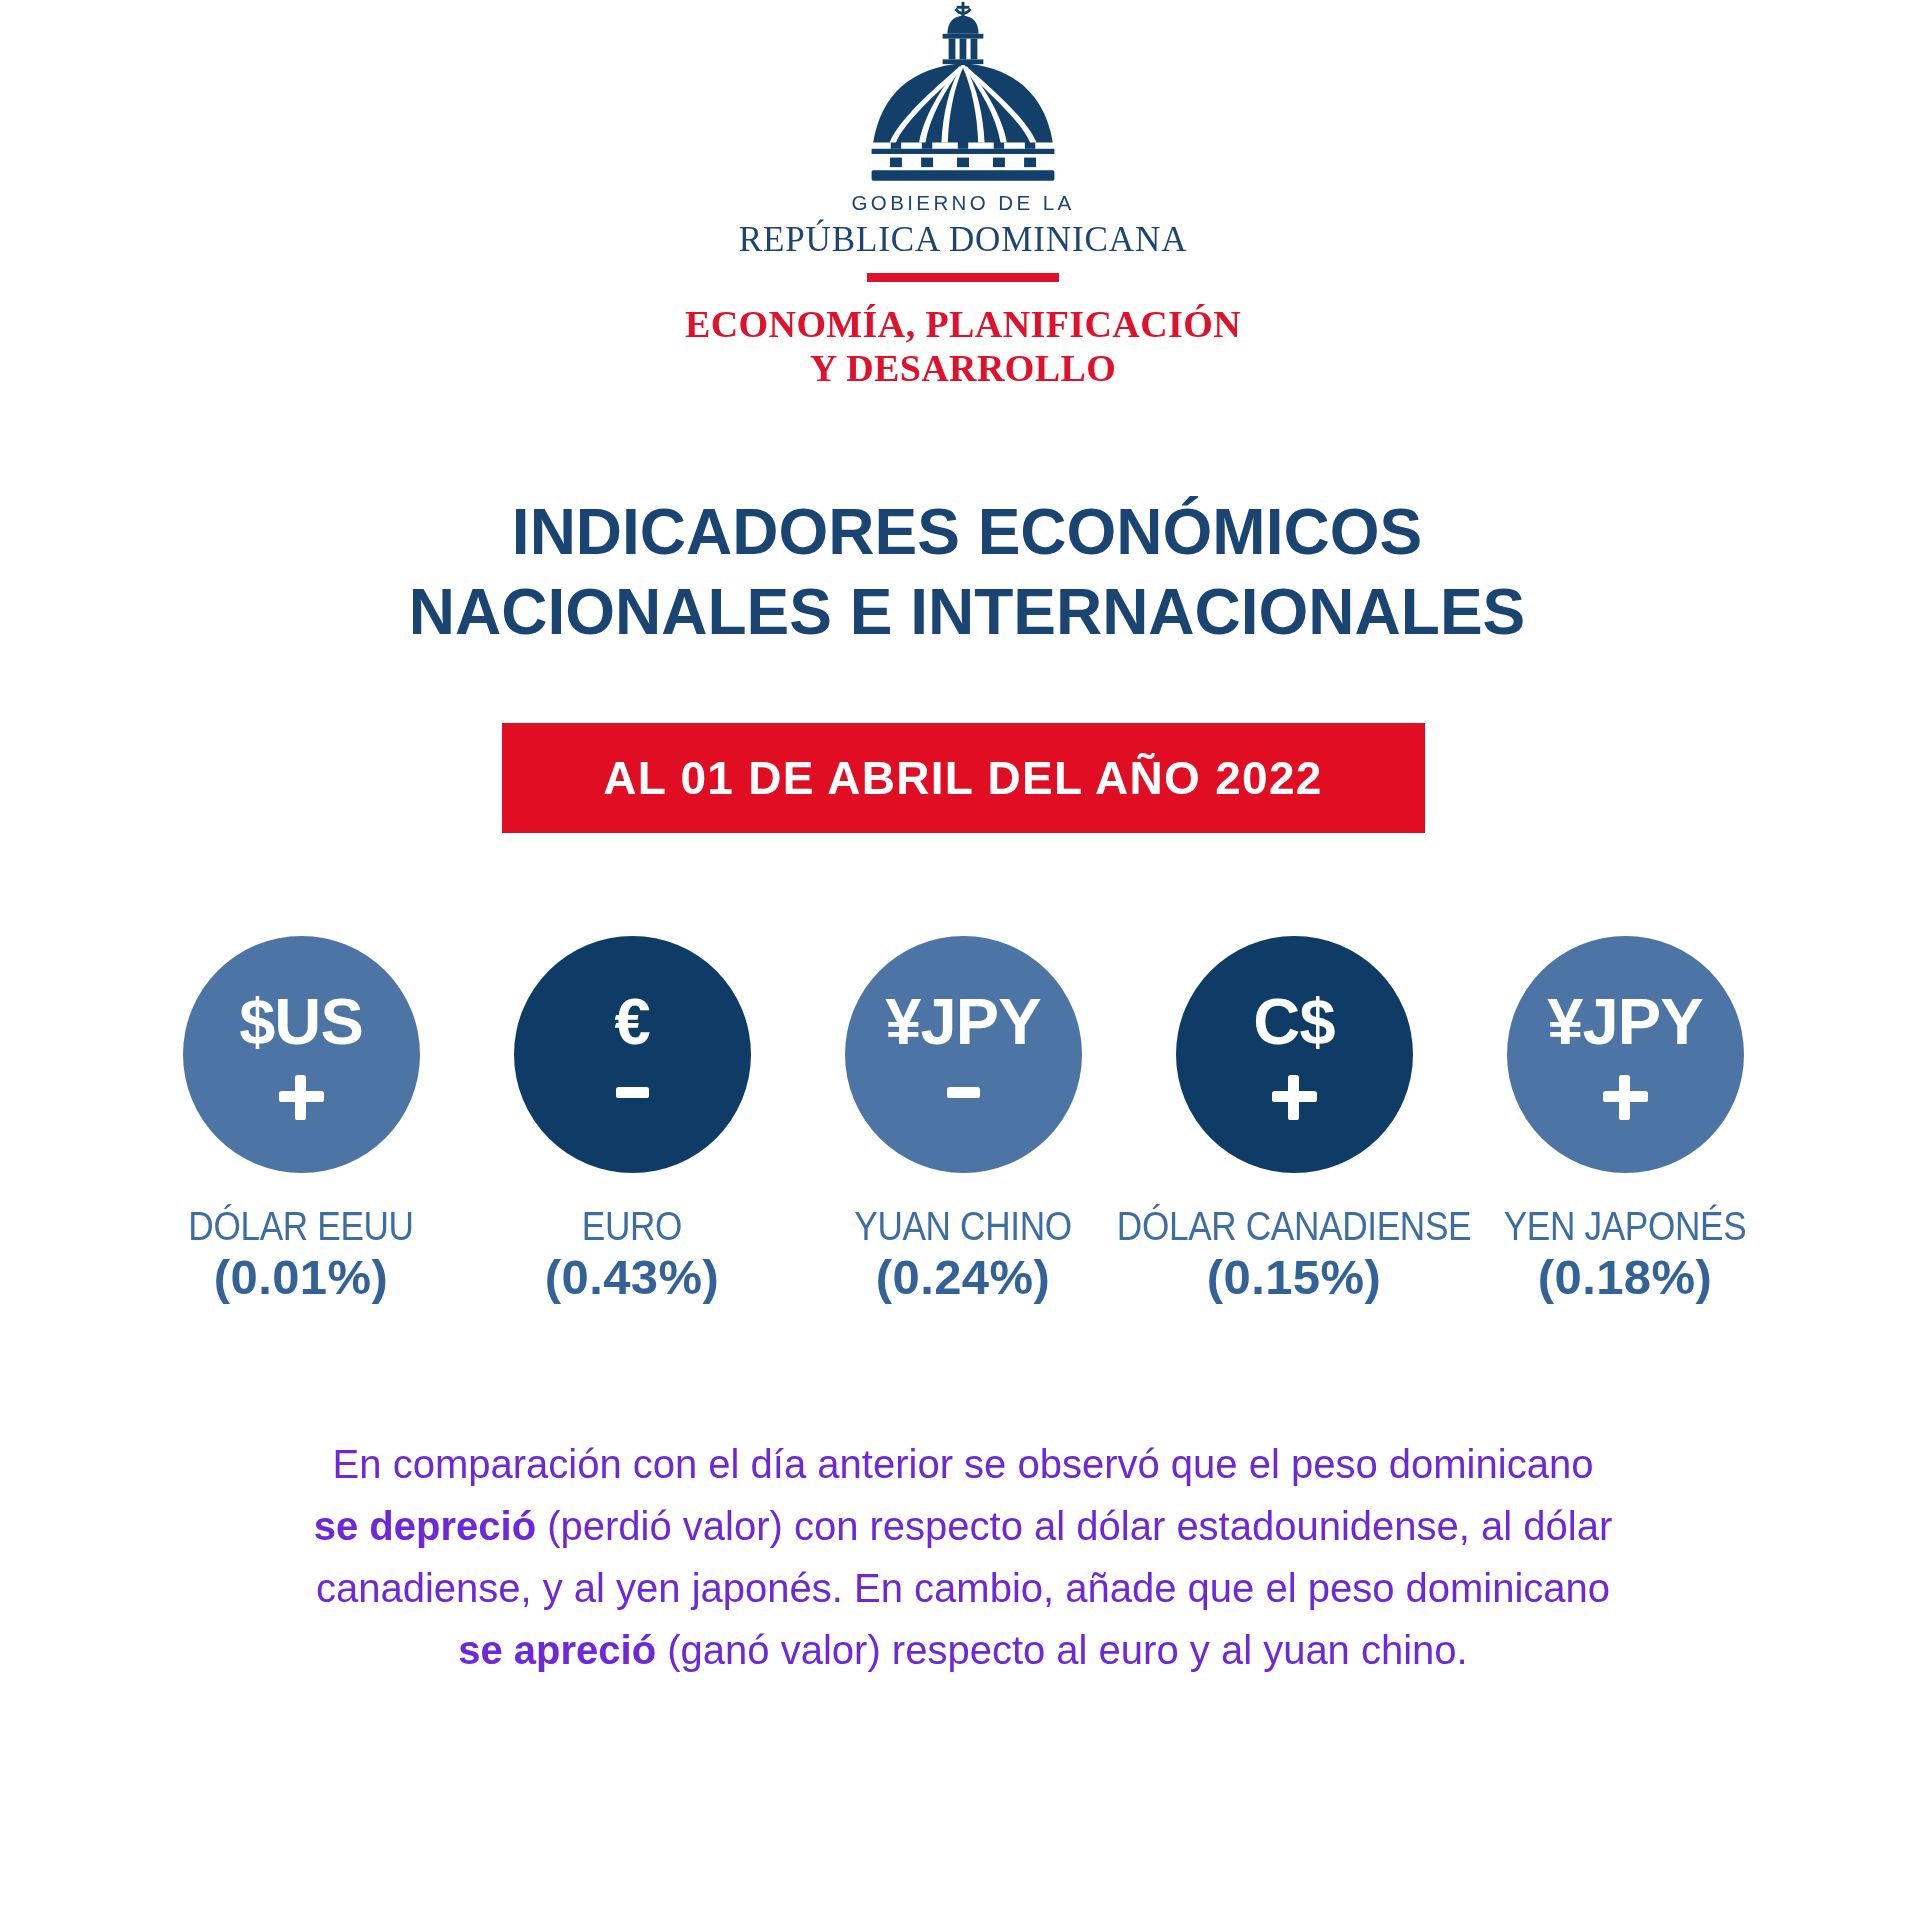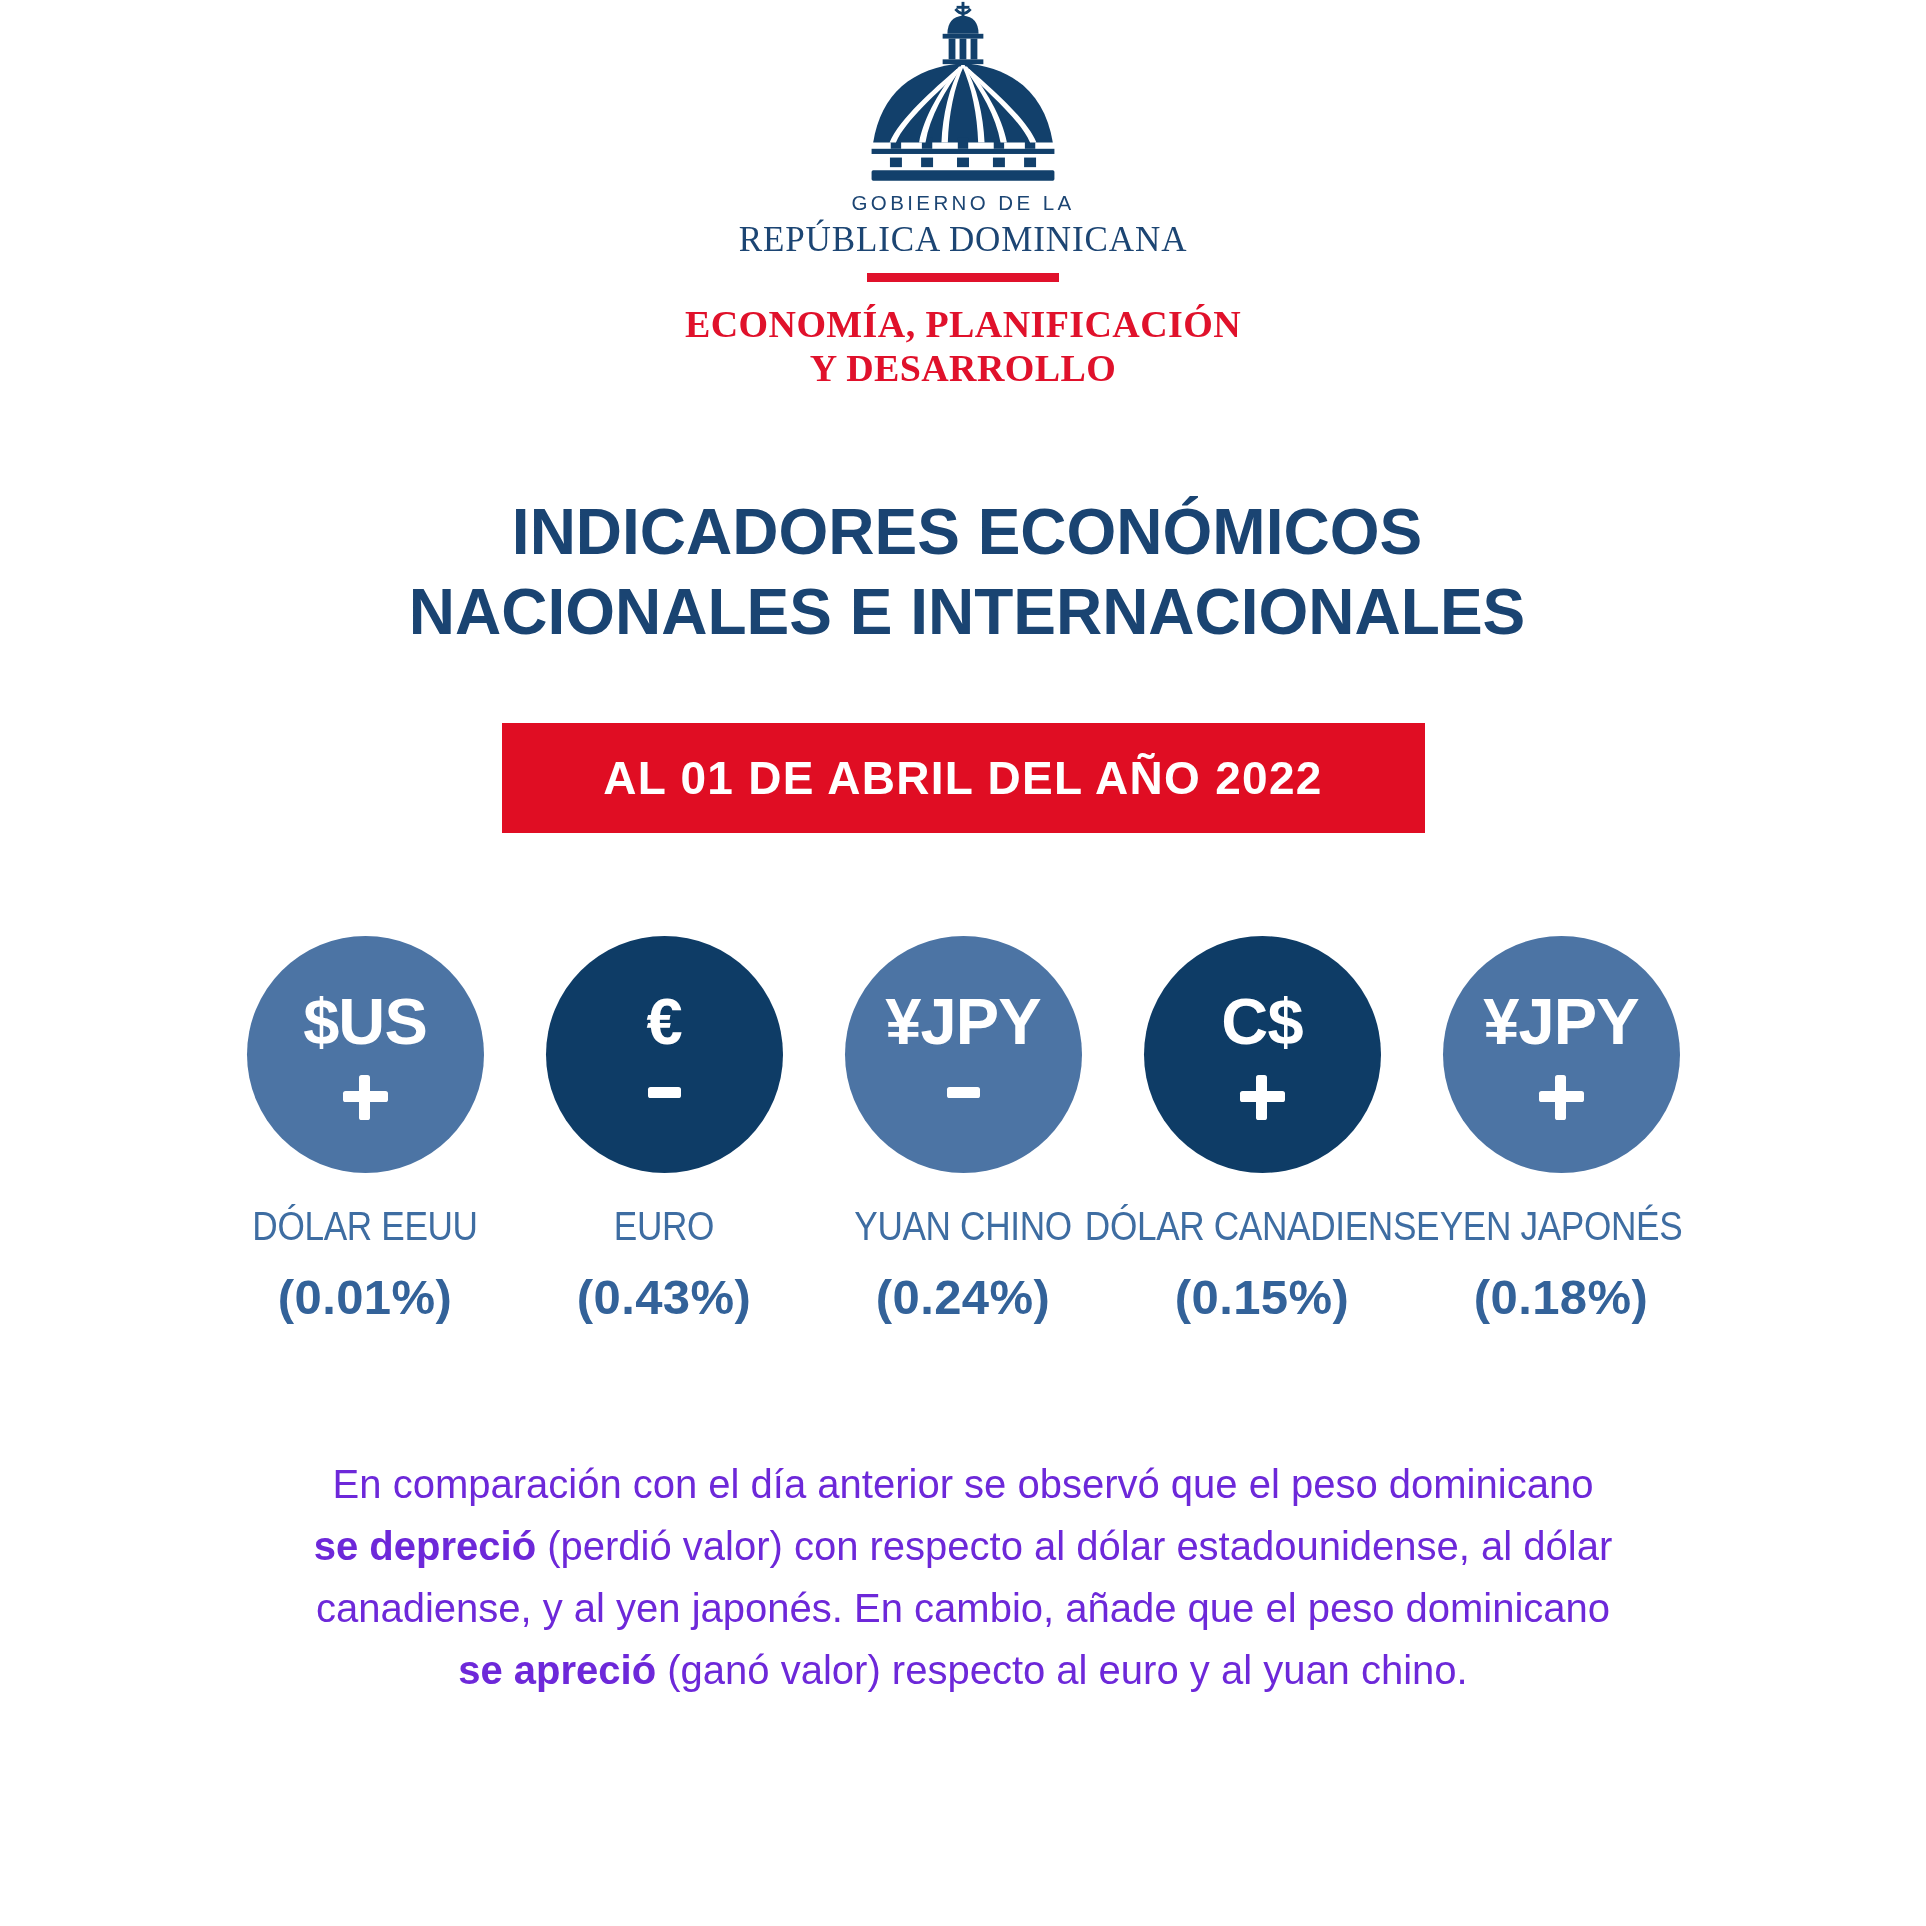--- a/index.html
+++ b/index.html
@@ -40,21 +40,21 @@
   
   .date-banner{
     margin:70px auto 0;width:923px;height:110px;background:#E00D23;
     display:flex;align-items:center;justify-content:center;
   }
   .date-banner-text{color:#ffffff;font-size:46px;font-weight:700;letter-spacing:1.3px;}
 
   
   .currencies{
     margin-top:103px;display:flex;justify-content:center;
-    gap:62px;align-items:flex-start;
+    gap:94px;align-items:flex-start;
   }
   .currency{width:237px;}
   .circle{
     width:237px;height:237px;border-radius:50%;
     display:flex;flex-direction:column;align-items:center;justify-content:center;
   }
   .circle[data-tone="light"]{background:#4C74A4;}
   .circle[data-tone="dark"]{background:#0E3C66;}
   .symbol{
     color:#ffffff;font-weight:700;font-size:65px;line-height:1;
@@ -65,21 +65,21 @@
   .sign[data-sign="plus"]::before{left:0;top:16.7px;width:45px;height:11px;}
   .sign[data-sign="plus"]::after{left:16.7px;top:0;width:11px;height:45px;}
   .sign[data-sign="minus"]::before{left:6px;top:12px;width:33px;height:11px;}
   .sign[data-sign="minus"]::after{display:none;}
   .currency-name{
     margin-top:31px;font-size:40px;color:#3E6DA2;white-space:nowrap;
     position:relative;left:50%;width:max-content;
     transform:translateX(-50%) scaleX(0.88);letter-spacing:-0.4px;
   }
   .currency-pct{
-    margin-top:20px;font-size:49px;font-weight:700;color:#336299;
+    margin-top:0;font-size:49px;font-weight:700;color:#336299;
     letter-spacing:0.4px;
   }
 
   
   .analysis{
     margin:128px auto 0;width:1507px;font-size:40px;line-height:62px;
     color:#6d28d9;font-weight:400;
   }
   .analysis .bold-seg{font-weight:700;}
 </style>

